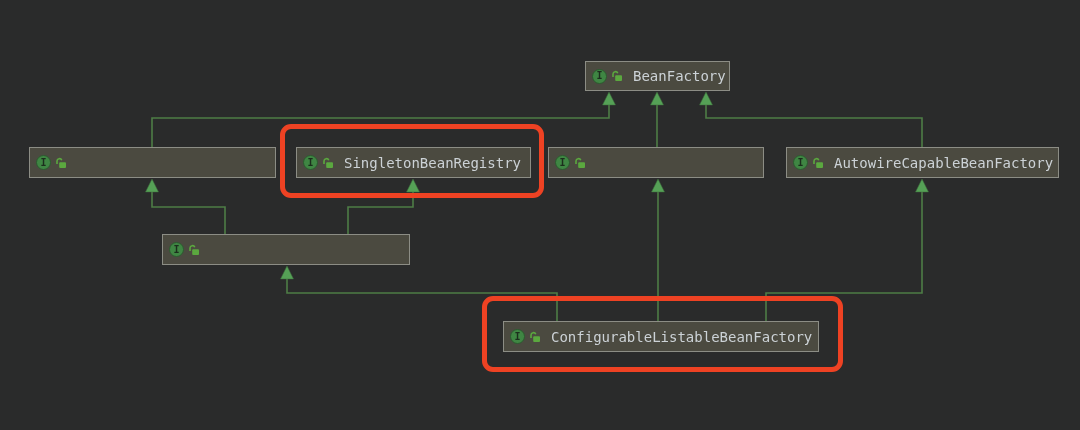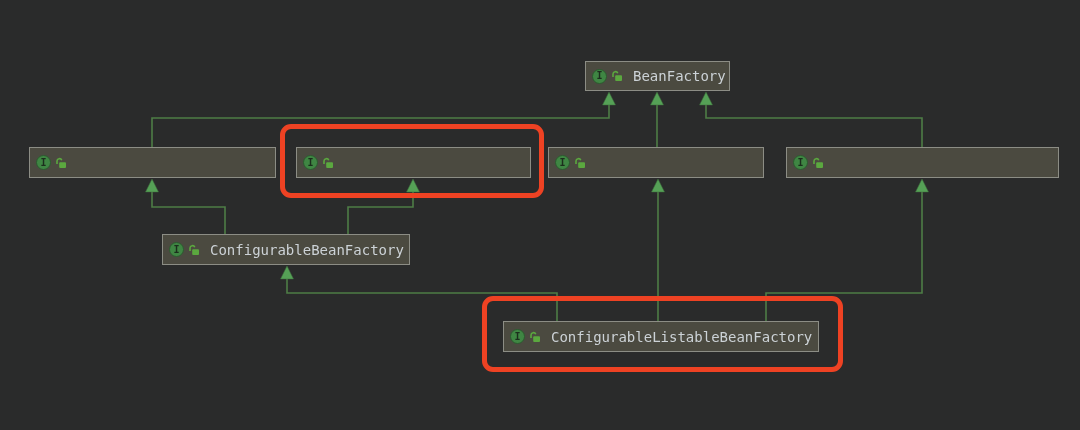--- a/index.html
+++ b/index.html
@@ -107,51 +107,52 @@
   </div>
 
   <div class="node" id="n-singleton">
     <span class="ifc">
         <span>I</span>
       </span>
     <svg class="key" width="12" height="12" viewBox="0 0 12 12">
       <path d="M2 7 L2 4.1 A2.5 2.5 0 0 1 6.8 3.2" stroke="#5ba83f" stroke-width="1.6" fill="none"></path>
       <rect x="4.2" y="5.2" width="6.8" height="5.8" rx="1" fill="#5ba83f"></rect>
     </svg>
+    <span class="lbl">SingletonBeanRegistry</span>
   </div>
 
   <div class="node" id="n-listable">
     <span class="ifc">
         <span>I</span>
       </span>
     <svg class="key" width="12" height="12" viewBox="0 0 12 12">
       <path d="M2 7 L2 4.1 A2.5 2.5 0 0 1 6.8 3.2" stroke="#5ba83f" stroke-width="1.6" fill="none"></path>
       <rect x="4.2" y="5.2" width="6.8" height="5.8" rx="1" fill="#5ba83f"></rect>
     </svg>
   </div>
 
   <div class="node" id="n-autowire">
     <span class="ifc">
         <span>I</span>
       </span>
     <svg class="key" width="12" height="12" viewBox="0 0 12 12">
       <path d="M2 7 L2 4.1 A2.5 2.5 0 0 1 6.8 3.2" stroke="#5ba83f" stroke-width="1.6" fill="none"></path>
       <rect x="4.2" y="5.2" width="6.8" height="5.8" rx="1" fill="#5ba83f"></rect>
     </svg>
+    <span class="lbl">AutowireCapableBeanFactory</span>
   </div>
 
   <div class="node" id="n-configurable">
     <span class="ifc">
         <span>I</span>
       </span>
     <svg class="key" width="12" height="12" viewBox="0 0 12 12">
       <path d="M2 7 L2 4.1 A2.5 2.5 0 0 1 6.8 3.2" stroke="#5ba83f" stroke-width="1.6" fill="none"></path>
       <rect x="4.2" y="5.2" width="6.8" height="5.8" rx="1" fill="#5ba83f"></rect>
     </svg>
-    <span class="lbl">ConfigurableBeanFactory</span>
   </div>
 
   <div class="node" id="n-configurable-listable">
     <span class="ifc">
         <span>I</span>
       </span>
     <svg class="key" width="12" height="12" viewBox="0 0 12 12">
       <path d="M2 7 L2 4.1 A2.5 2.5 0 0 1 6.8 3.2" stroke="#5ba83f" stroke-width="1.6" fill="none"></path>
       <rect x="4.2" y="5.2" width="6.8" height="5.8" rx="1" fill="#5ba83f"></rect>
     </svg>

